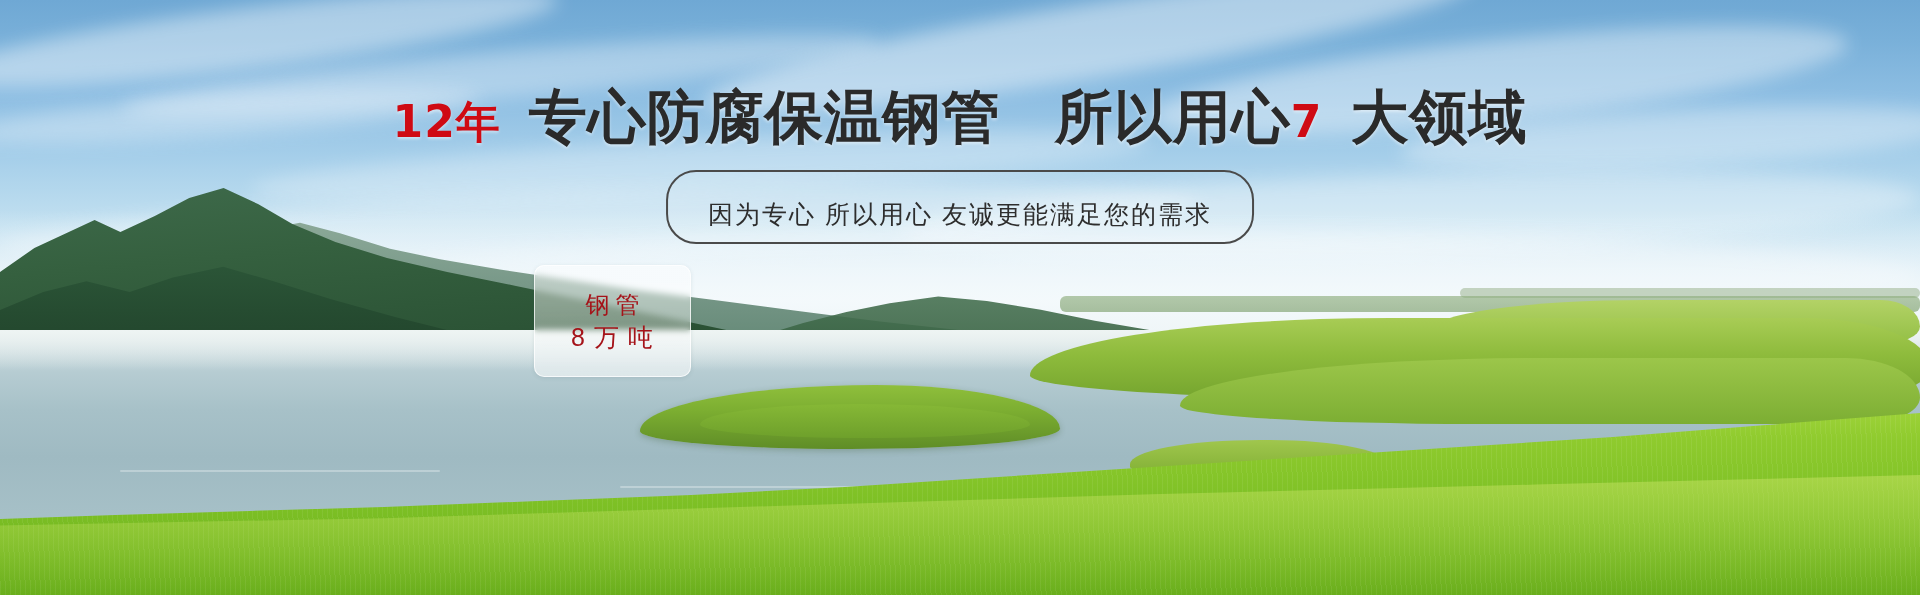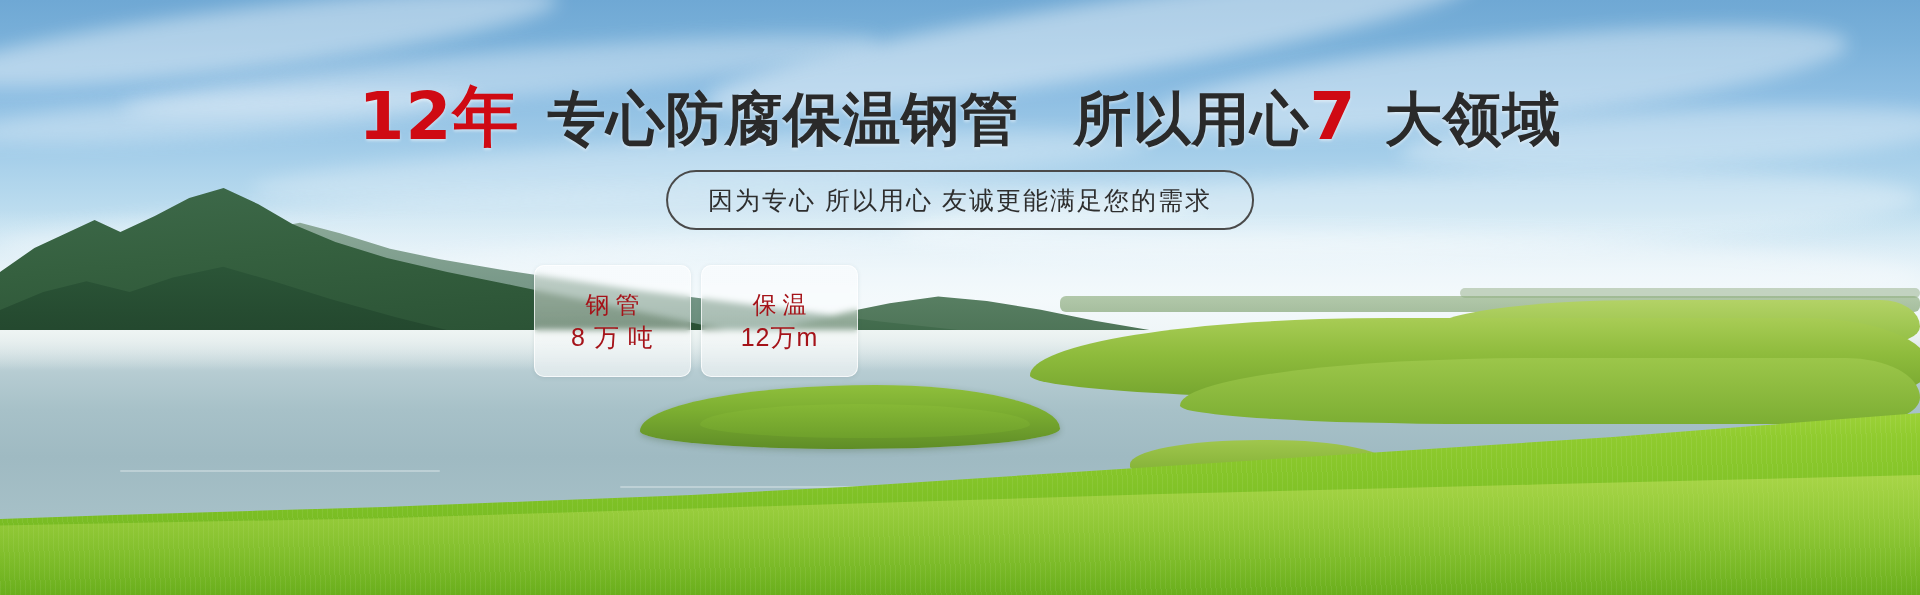--- a/index.html
+++ b/index.html
@@ -158,29 +158,29 @@
 
   
   .headline{
     position:absolute;left:0;top:84px;width:1920px;
     text-align:center;
     font-family:"DejaVu Sans","Liberation Sans",sans-serif;
     font-size:58px;font-weight:bold;line-height:66px;
     letter-spacing:1px;white-space:nowrap;
     text-shadow:0 2px 3px rgba(255,255,255,.45);
   }
-  .hl-red{color:#cf0a13;font-size:66px;}
+  .hl-red{color:#cf0a13;font-size:44px;}
   .hl-dark{color:#2a2a2a;margin-left:28px;}
   .hl-gap{display:inline-block;width:26px;}
 
   
   .pill{
     position:absolute;left:50%;top:170px;transform:translateX(-50%);
     border:2px solid #4a4a4a;border-radius:30px;
-    padding:12px 40px 11px;
+    padding:26px 40px 11px;
     font-size:25px;color:#2e2e2e;letter-spacing:2px;white-space:nowrap;
     background:rgba(255,255,255,.07);
   }
 
   
   .cards{
     position:absolute;left:534px;top:265px;
     display:flex;gap:10px;
   }
   .card{
@@ -259,22 +259,16 @@
   <div class="cards">
 
     <div class="card">
       <div class="card-label">钢管</div>
       <div class="card-value">
         <span>8 万 吨</span>
       </div>
     </div>
 
 
-    <div class="card">
-      <div class="card-label">保温</div>
-      <div class="card-value">
-        <span>12万m</span>
-      </div>
-    </div>
 
   </div>
 
 </div>
 
 </body></html>

